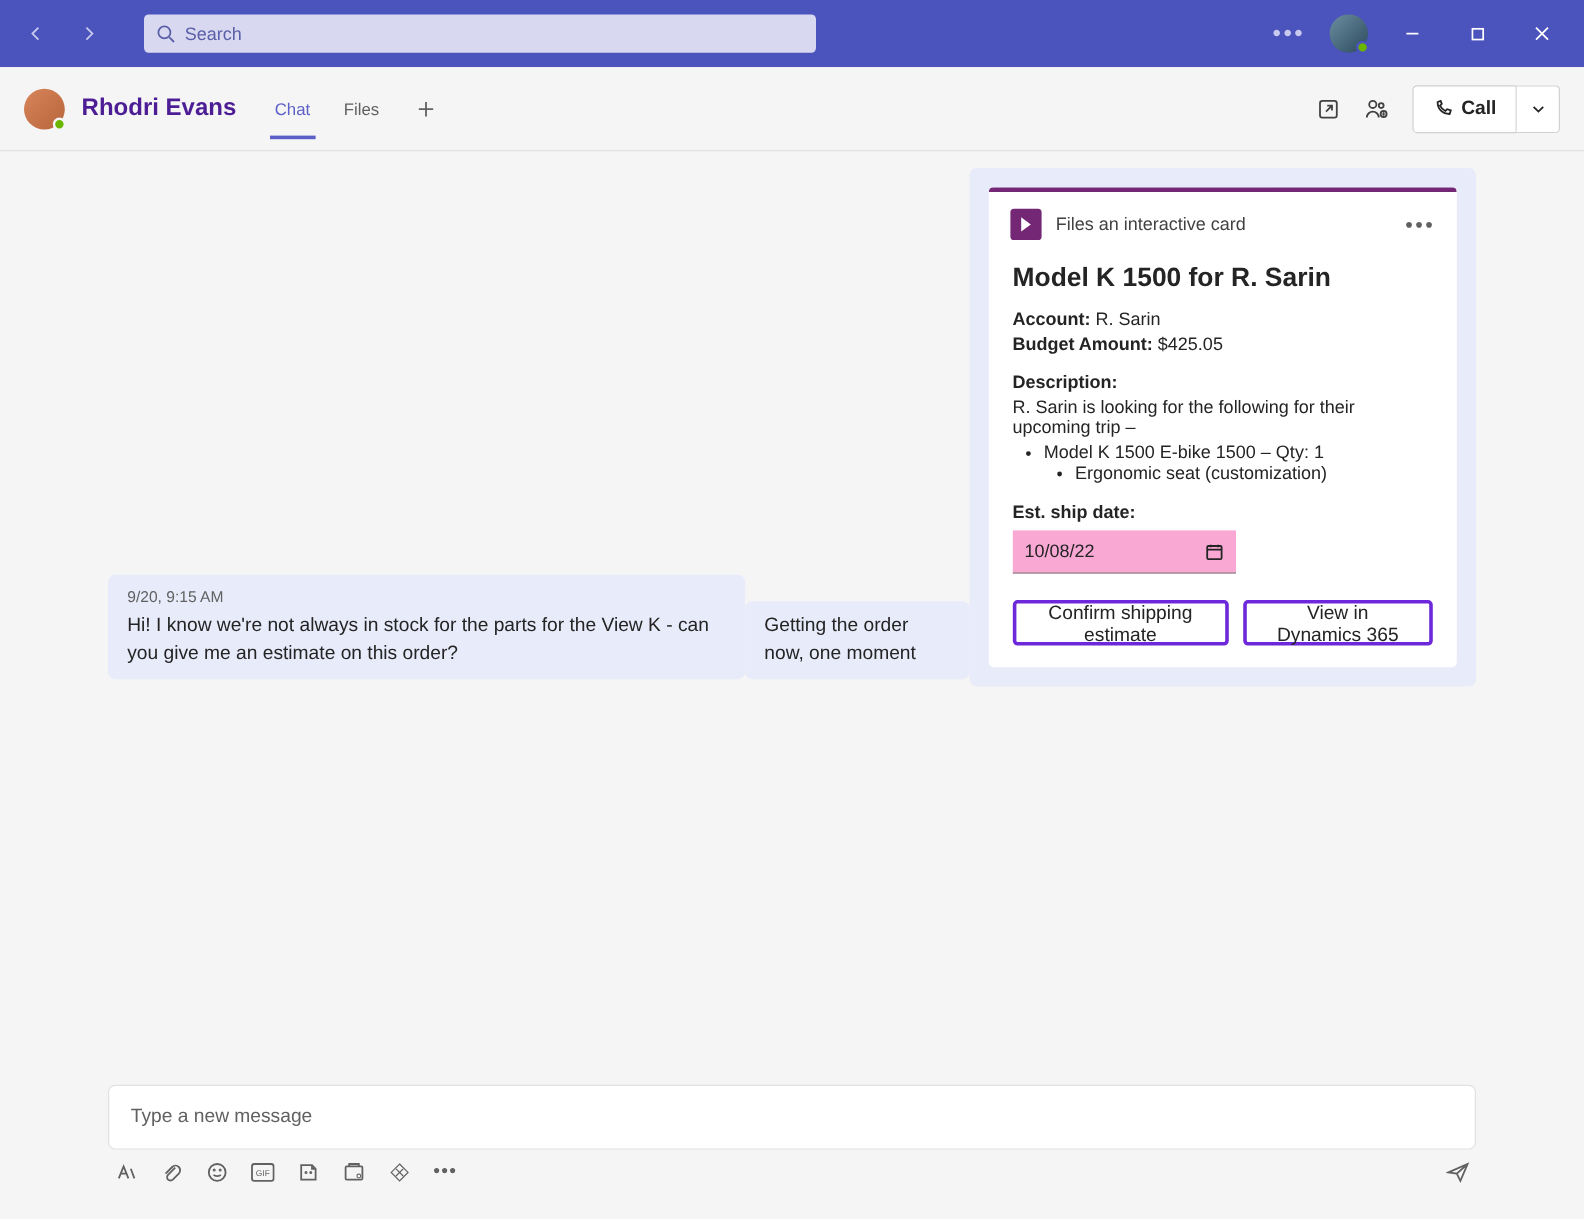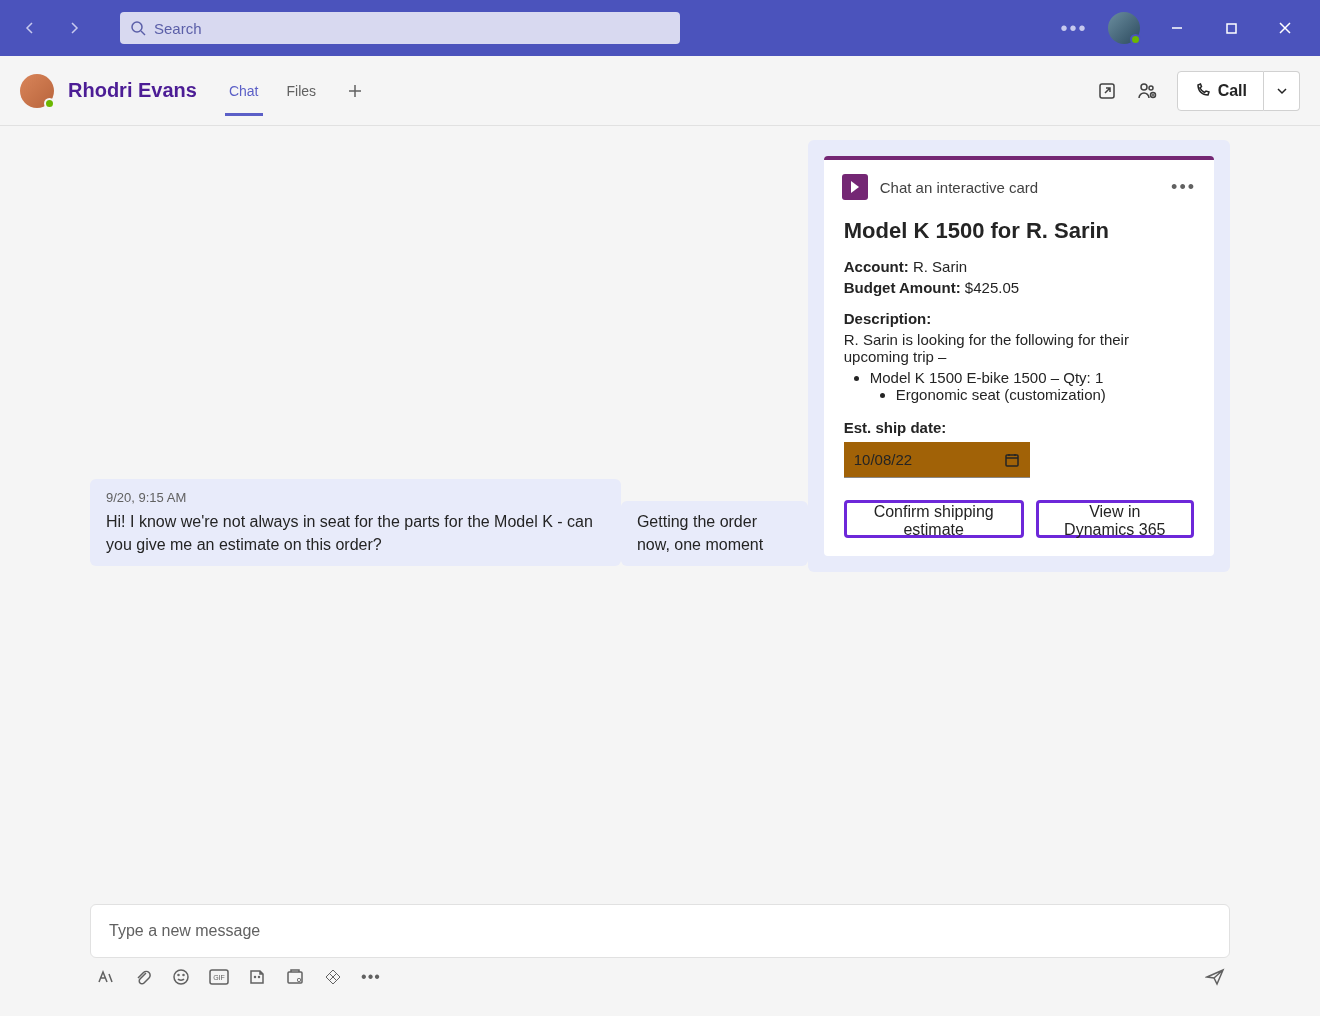--- a/index.html
+++ b/index.html
@@ -50,21 +50,21 @@
   .card-head-more { margin-left:auto; color:#616161; cursor:pointer; font-size:18px; letter-spacing:2px;}
   .card-body { padding:4px 20px 18px 20px;}
   .card-title { font-size:22px; font-weight:700; margin:6px 0 14px 0;}
   .field { font-size:15px; margin:4px 0;}
   .field b { font-weight:600;}
   .desc-title { font-weight:600; font-size:15px; margin-top:14px;}
   .desc-text { font-size:15px; margin-top:4px;}
   ul.desc-list { margin:4px 0 0 0; padding-left:26px; font-size:15px;}
   ul.desc-list ul { padding-left:26px; list-style:disc;}
   .ship-label { font-weight:600; font-size:15px; margin-top:16px;}
-  .date-field { width:186px; height:36px; border:none; border-bottom:1px solid #8a8886; background:#a16207; display:flex; align-items:center; padding:0 10px; font-size:15px; color:#242424; margin-top:6px; justify-content:space-between;}
+  .date-field { width:186px; height:36px; border:none; border-bottom:1px solid #8a8886; background:#f9a8d4; display:flex; align-items:center; padding:0 10px; font-size:15px; color:#242424; margin-top:6px; justify-content:space-between;}
   .card-actions { display:flex; gap:12px; margin-top:22px;}
   .card-btn { height:38px; border:3px solid #6d28d9; background:#fff; border-radius:4px; padding:0 16px; font-size:16px; color:#242424; cursor:pointer;}
   
   
   .compose { height:124px; padding:12px 90px 0 90px; background:#f5f5f5;}
   .compose-box { background:#fff; border:1px solid #e1e1e1; border-radius:6px; height:54px; display:flex; align-items:center; padding:0 18px; color:#616161; font-size:16px;}
   .compose-toolbar { display:flex; align-items:center; padding:8px 4px; gap:16px;}
   .tb-icon { width:22px; height:22px; display:flex; align-items:center; justify-content:center; color:#616161; cursor:pointer;}
   .tb-spacer { flex:1; }
   
@@ -153,31 +153,31 @@
           <path d="M2 4 L6 8 L10 4"></path>
         </svg>
     </div>
   </div>
 </div>
 
 <div class="chat-area">
   <div class="msg-block">
     <div class="bubble" style="width:840px;">
       <div class="ts">9/20, 9:15 AM</div>
-      <div>Hi! I know we're not always in seat for the parts for the Model K - can you give me an estimate on this order?</div>
+      <div>Hi! I know we're not always in stock for the parts for the View K - can you give me an estimate on this order?</div>
     </div>
     <div class="bubble narrow">
       <div>Getting the order now, one moment</div>
     </div>
 
     <div class="card-wrap">
       <div class="card">
         <div class="card-head">
           <div class="card-app-icon"></div>
-          <div class="card-head-title">Chat an interactive card</div>
+          <div class="card-head-title">Files an interactive card</div>
           <div class="card-head-more">•••</div>
         </div>
         <div class="card-body">
           <div class="card-title">Model K 1500 for R. Sarin</div>
           <div class="field"><b>Account:</b><span> R. Sarin</span></div>
           <div class="field"><b>Budget Amount:</b><span> $425.05</span></div>
           <div class="desc-title">Description:</div>
           <div class="desc-text">R. Sarin is looking for the following for their upcoming trip –</div>
           <ul class="desc-list">
             <li><span>Model K 1500 E-bike 1500 – Qty: 1</span>

